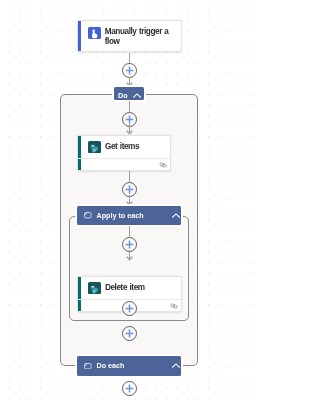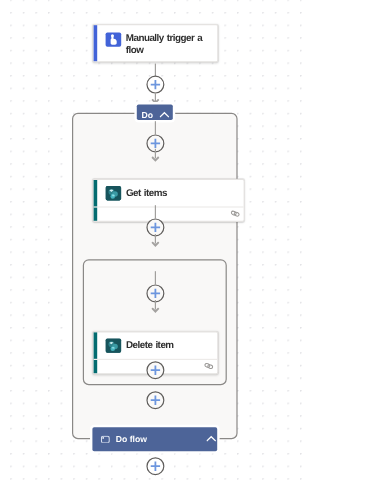--- a/index.html
+++ b/index.html
@@ -86,21 +86,21 @@
         <path d="M6.5 2.6v7.8M2.6 6.5h7.8" stroke="#6d96de" stroke-width="1.5" stroke-linecap="butt"></path>
       </svg>
   </div>
   <div class="vline" style="left:129px;top:124.3px;height:8px;"></div>
   <div class="arrow" style="left:126px;top:130.2px;">
       <svg width="7" height="5" viewBox="0 0 14 10">
         <path d="M1.4 1.6 7 7.2 12.6 1.6" fill="none" stroke="#a4a2a0" stroke-width="3.2"></path>
       </svg>
     </div>
 
-  <div class="card" style="left:77px;top:149px;width:127px;height:36px;">
+  <div class="card" style="left:77px;top:135px;width:94px;height:36px;">
     <div class="accentbar" style="background:#036c70;"></div>
     <div class="head" style="height:22px;padding-left:10.3px;">
       <div class="ficon" style="background:#1c5a62;">
         <svg width="12.5" height="12.5" viewBox="0 0 13 13">
           <rect x="0" y="0" width="13" height="13" rx="0.8" fill="#17545c"></rect>
           <circle cx="5.1" cy="5.1" r="2.6" fill="#2e828b"></circle>
           <circle cx="8.2" cy="7.0" r="2.4" fill="#3b9aa4"></circle>
           <circle cx="6.2" cy="9.0" r="2.0" fill="#45b2bd"></circle>
           <path d="M3.3 4.0a2.6 2.6 0 0 1 3.4-.4L5.1 5.1z" fill="#d2eff2"></path>
           <path d="M5.4 7.6a2.0 2.0 0 0 1 2.6 1.0L6.2 9.0z" fill="#8fdde5"></path>
@@ -129,20 +129,35 @@
   </div>
   <div class="vline" style="left:129px;top:195px;height:8px;"></div>
   <div class="arrow" style="left:126px;top:201.2px;">
       <svg width="7" height="5" viewBox="0 0 14 10">
         <path d="M1.4 1.6 7 7.2 12.6 1.6" fill="none" stroke="#a4a2a0" stroke-width="3.2"></path>
       </svg>
     </div>
 
   <div class="scope" style="left:69px;top:216px;width:120px;height:105px;"></div>
 
+  <div class="hdrbox" style="left:77px;top:206px;width:104px;height:19px;padding:0 1.5px 0 7px;border-radius:1.5px;">
+    <span style="display:flex;align-items:center;margin-right:5px;">
+      <svg width="7.5" height="6.5" viewBox="0 0 15 13">
+        <rect x="1.1" y="1.1" width="12.8" height="10.8" rx="2.4" fill="none" stroke="#d8e0ef" stroke-width="1.9"></rect>
+        <rect x="5.4" y="4.2" width="7.2" height="4.6" fill="#4d6498"></rect>
+        <circle cx="4.0" cy="3.9" r="1.5" fill="#eef2f9"></circle>
+      </svg>
+    </span>
+    <span class="hlabel">Apply to each</span>
+    <span class="chev">
+      <svg width="8" height="8" viewBox="0 0 8 8">
+          <path d="M0.6 5.2 4 1.9l3.4 3.3" fill="none" stroke="#ffffff" stroke-width="1.05" stroke-linecap="square" stroke-linejoin="miter"></path>
+        </svg>
+    </span>
+  </div>
 
   <div class="vline" style="left:129px;top:225.5px;height:11.5px;"></div>
   <div class="plus" style="left:122px;top:236.8px;">
     <svg width="13" height="13" viewBox="0 0 13 13">
         <path d="M6.5 2.6v7.8M2.6 6.5h7.8" stroke="#6d96de" stroke-width="1.5" stroke-linecap="butt"></path>
       </svg>
   </div>
   <div class="vline" style="left:129px;top:249.6px;height:8px;"></div>
   <div class="arrow" style="left:126px;top:255.8px;">
       <svg width="7" height="5" viewBox="0 0 14 10">
@@ -191,21 +206,21 @@
   </div>
 
   <div class="hdrbox" style="left:77px;top:356px;width:104px;height:20px;padding:0 1.5px 0 7px;border-radius:1.5px;">
     <span style="display:flex;align-items:center;margin-right:5px;">
       <svg width="7.5" height="6.5" viewBox="0 0 15 13">
         <rect x="1.1" y="1.1" width="12.8" height="10.8" rx="2.4" fill="none" stroke="#d8e0ef" stroke-width="1.9"></rect>
         <rect x="5.4" y="4.2" width="7.2" height="4.6" fill="#4d6498"></rect>
         <circle cx="4.0" cy="3.9" r="1.5" fill="#eef2f9"></circle>
       </svg>
     </span>
-    <span class="hlabel">Do flow</span>
+    <span class="hlabel">Do each</span>
     <span class="chev">
       <svg width="8" height="8" viewBox="0 0 8 8">
           <path d="M0.6 5.2 4 1.9l3.4 3.3" fill="none" stroke="#ffffff" stroke-width="1.05" stroke-linecap="square" stroke-linejoin="miter"></path>
         </svg>
     </span>
   </div>
 
   <div class="plus" style="left:122px;top:380.6px;background:#ffffff;">
     <svg width="13" height="13" viewBox="0 0 13 13">
         <path d="M6.5 2.6v7.8M2.6 6.5h7.8" stroke="#6d96de" stroke-width="1.5" stroke-linecap="butt"></path>

